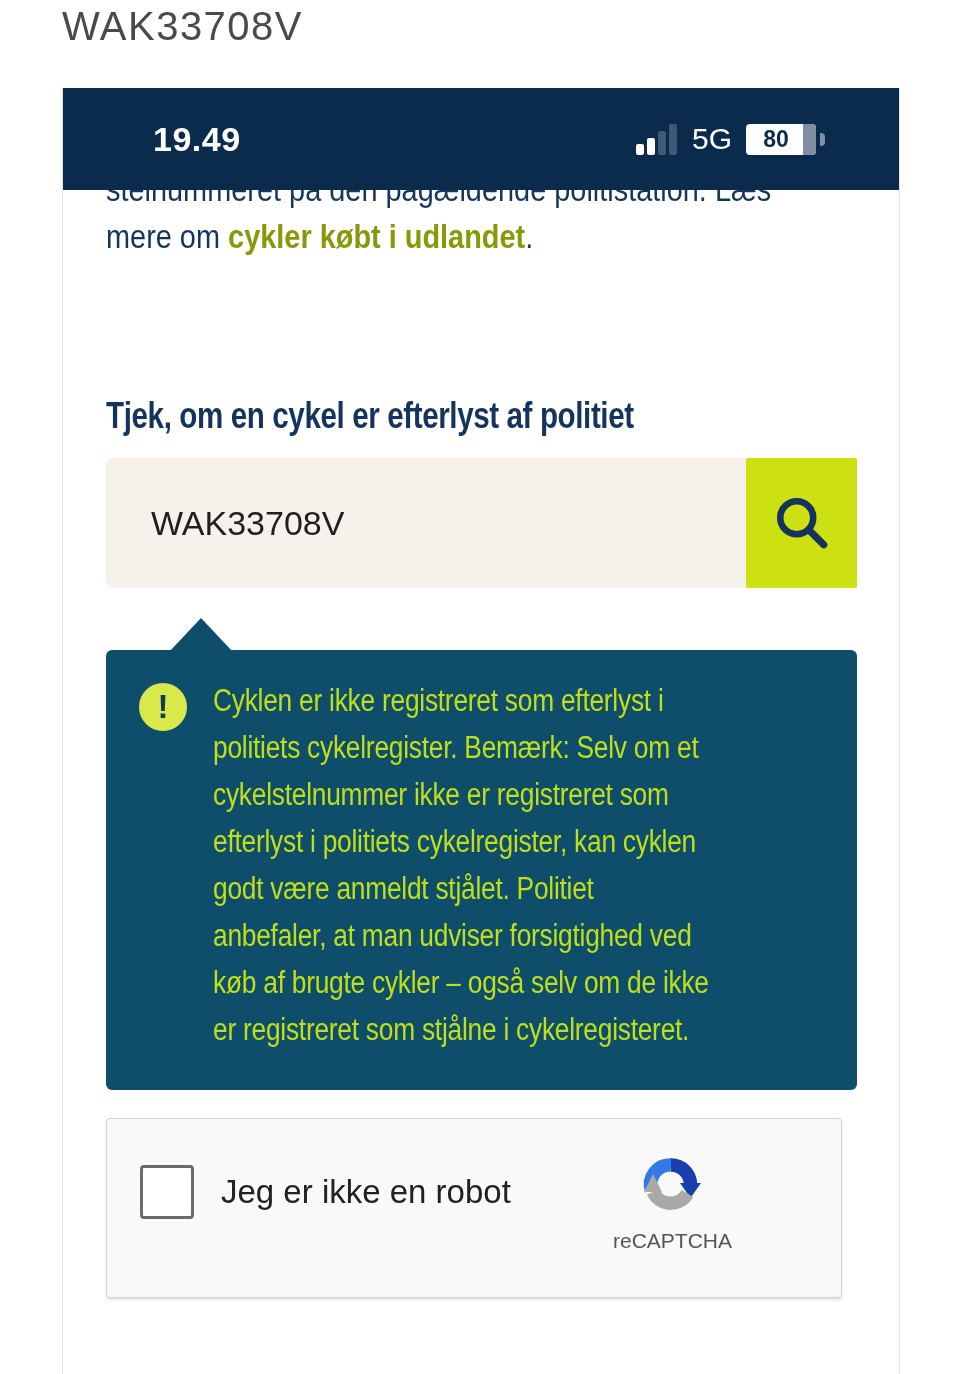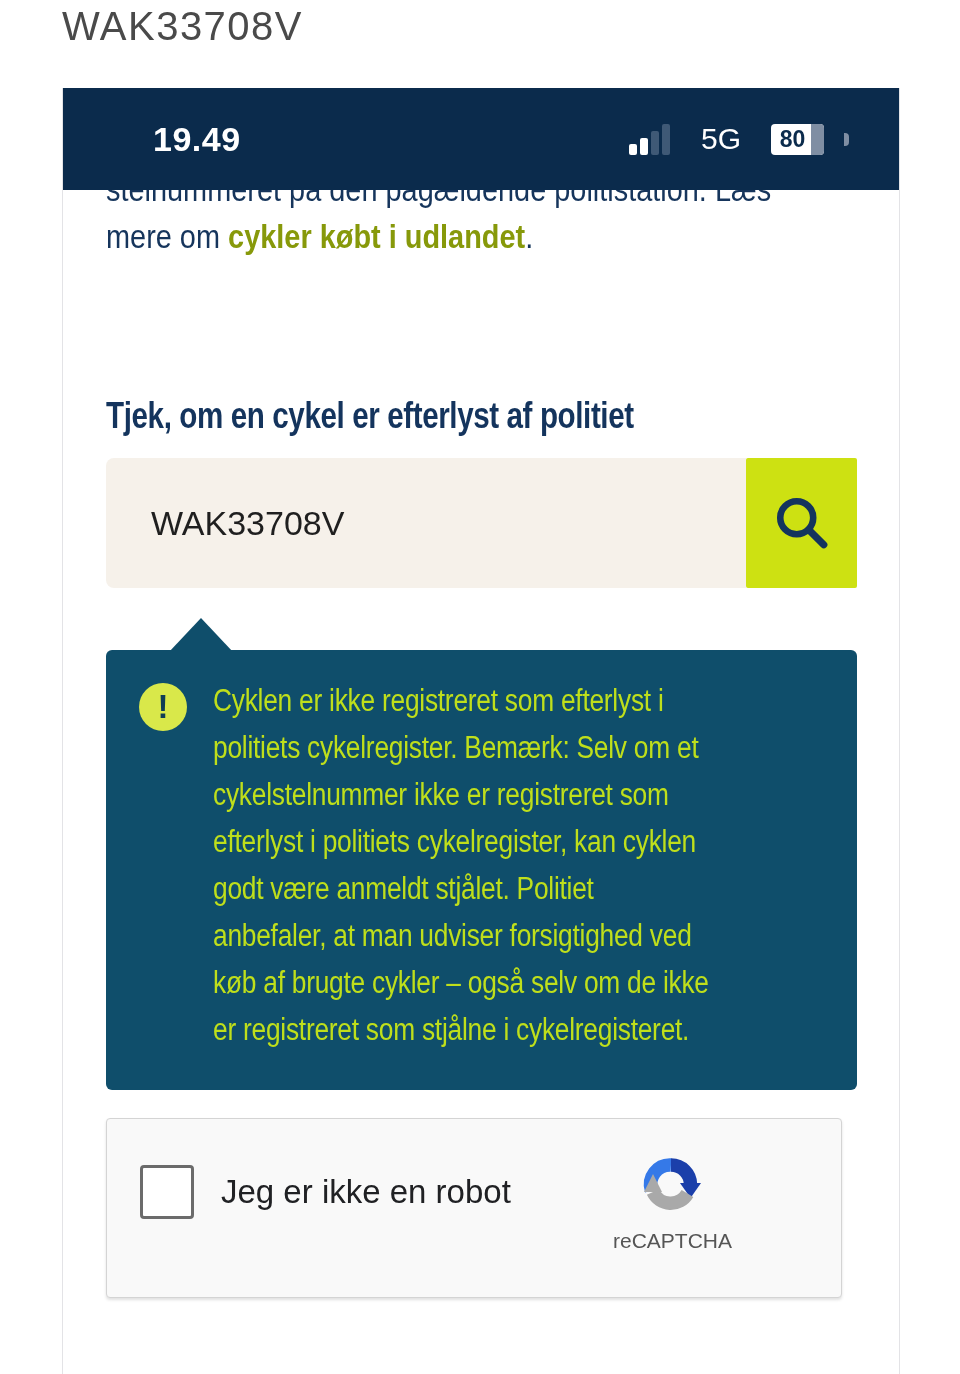--- a/index.html
+++ b/index.html
@@ -12,27 +12,27 @@
     color:#4a4a4a;letter-spacing:1.5px;
   }
   .phone{
     position:absolute;left:62px;top:88px;width:836px;height:1286px;background:#ffffff;
     border-left:1px solid #e3e3e6;border-right:1px solid #e3e3e6;overflow:hidden;
   }
   
   .status-bar{
     position:absolute;left:0;top:0;width:836px;height:102px;background:#0b2b4c;
     z-index:5;display:flex;align-items:center;justify-content:space-between;
-    padding:0 50px 0 90px;box-sizing:border-box;
+    padding:0 74px 0 90px;box-sizing:border-box;
   }
   .status-time{color:#ffffff;font-size:34px;font-weight:700;letter-spacing:.5px;}
-  .status-right{display:flex;align-items:center;gap:30px;}
+  .status-right{display:flex;align-items:center;gap:14px;}
   .net-label{color:#ffffff;font-size:30px;font-weight:500;}
   .battery{
-    position:relative;width:53px;height:31px;background:#ffffff;border-radius:4px;
+    position:relative;width:70px;height:31px;background:#ffffff;border-radius:4px;
     overflow:hidden;display:flex;align-items:center;justify-content:center;
   }
   .battery-dim{position:absolute;right:0;top:0;width:13px;height:100%;background:#7f8ea3;}
   .battery-pct{position:relative;color:#0b2b4c;font-size:23px;font-weight:700;z-index:1;margin-right:10px;}
   .battery-nub{width:5px;height:13px;background:#7f8ea3;border-radius:0 4px 4px 0;margin-left:-10px;}
   
   .intro{
     position:absolute;left:43px;top:78px;z-index:1;color:#16355c;font-size:34px;
     line-height:47px;transform:scaleX(.85);transform-origin:left top;width:880px;
   }

